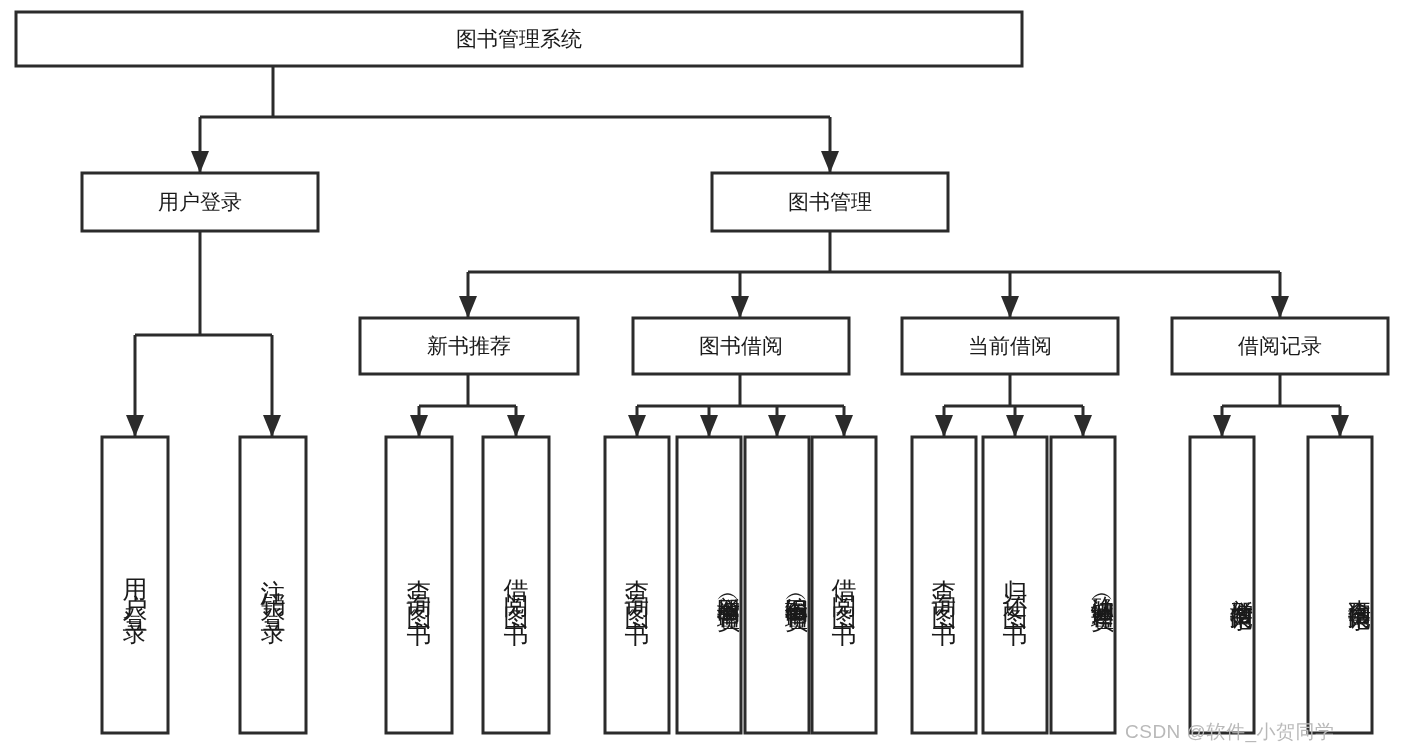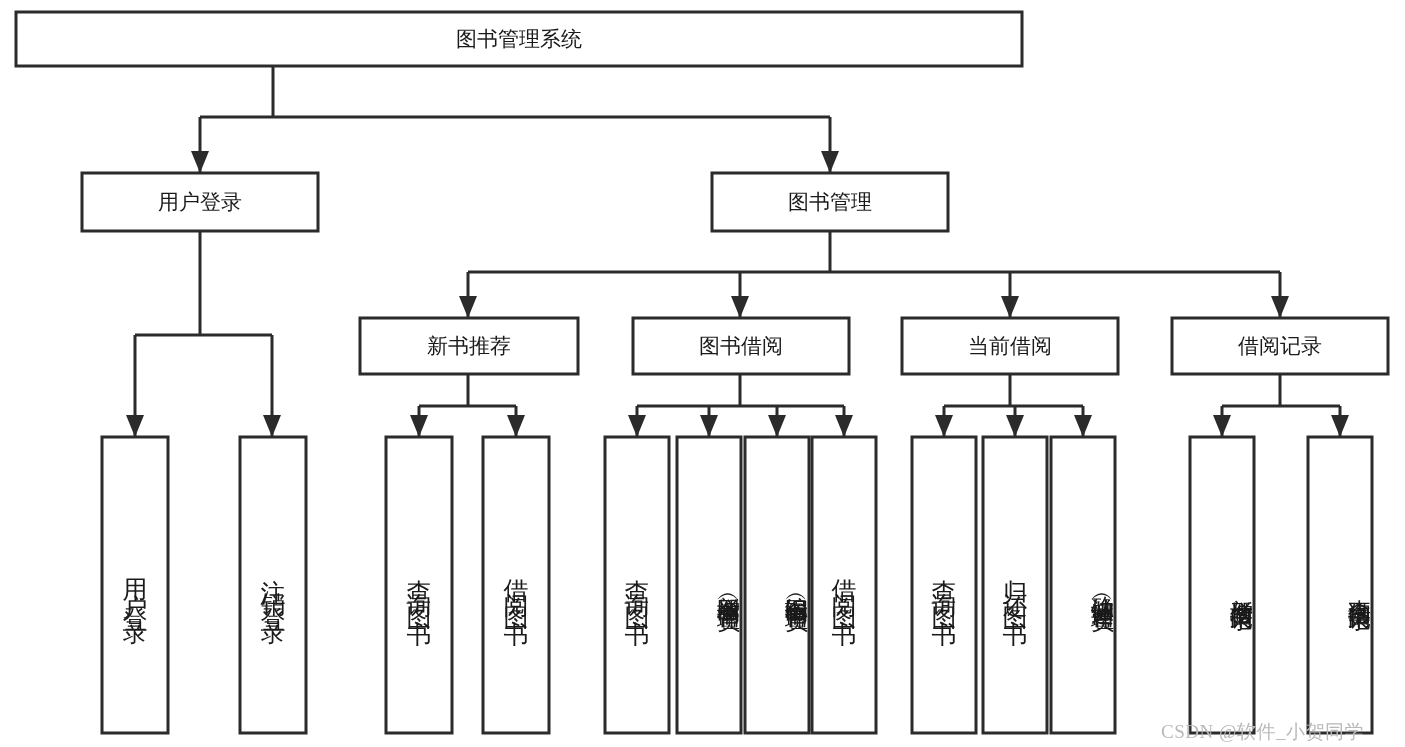--- a/index.html
+++ b/index.html
@@ -177,14 +177,14 @@
       <div class="node-label-v" style="left: 605px; top: 447px; width: 64px; height: 280px; font-size: 25px; letter-spacing: 14px; justify-content: center; align-items: center;">查询图书</div>
       <div class="node-label-v" style="left: 677px; top: 447px; width: 64px; height: 280px; font-size: 23px; letter-spacing: 2px;">新增图书（管理员）</div>
       <div class="node-label-v" style="left: 745px; top: 447px; width: 64px; height: 280px; font-size: 23px; letter-spacing: 2px;">编辑图书（管理员）</div>
       <div class="node-label-v" style="left: 812px; top: 447px; width: 64px; height: 280px; font-size: 25px; letter-spacing: 14px; justify-content: center; align-items: center;">借阅图书</div>
       <div class="node-label-v" style="left: 912px; top: 447px; width: 64px; height: 280px; font-size: 25px; letter-spacing: 14px; justify-content: center; align-items: center;">查询图书</div>
       <div class="node-label-v" style="left: 983px; top: 447px; width: 64px; height: 280px; font-size: 25px; letter-spacing: 14px; justify-content: center; align-items: center;">归还图书</div>
       <div class="node-label-v" style="left: 1051px; top: 447px; width: 64px; height: 280px; font-size: 23px; letter-spacing: 2px;">确认归还（管理员）</div>
       <div class="node-label-v" style="left: 1190px; top: 447px; width: 64px; height: 280px; font-size: 23px; letter-spacing: 2px;">新增借阅记录</div>
       <div class="node-label-v" style="left: 1308px; top: 447px; width: 64px; height: 280px; font-size: 23px; letter-spacing: 2px;">查询借阅记录</div>
     </div>
-  <div class="watermark" style="left: 1161px; top: 719px; font-family: Liberation Serif, serif;">CSDN @软件_小贺同学</div>
+  <div class="watermark" style="left: 1125px; top: 719px;">CSDN @软件_小贺同学</div>
 </div>
 
 </body></html>

